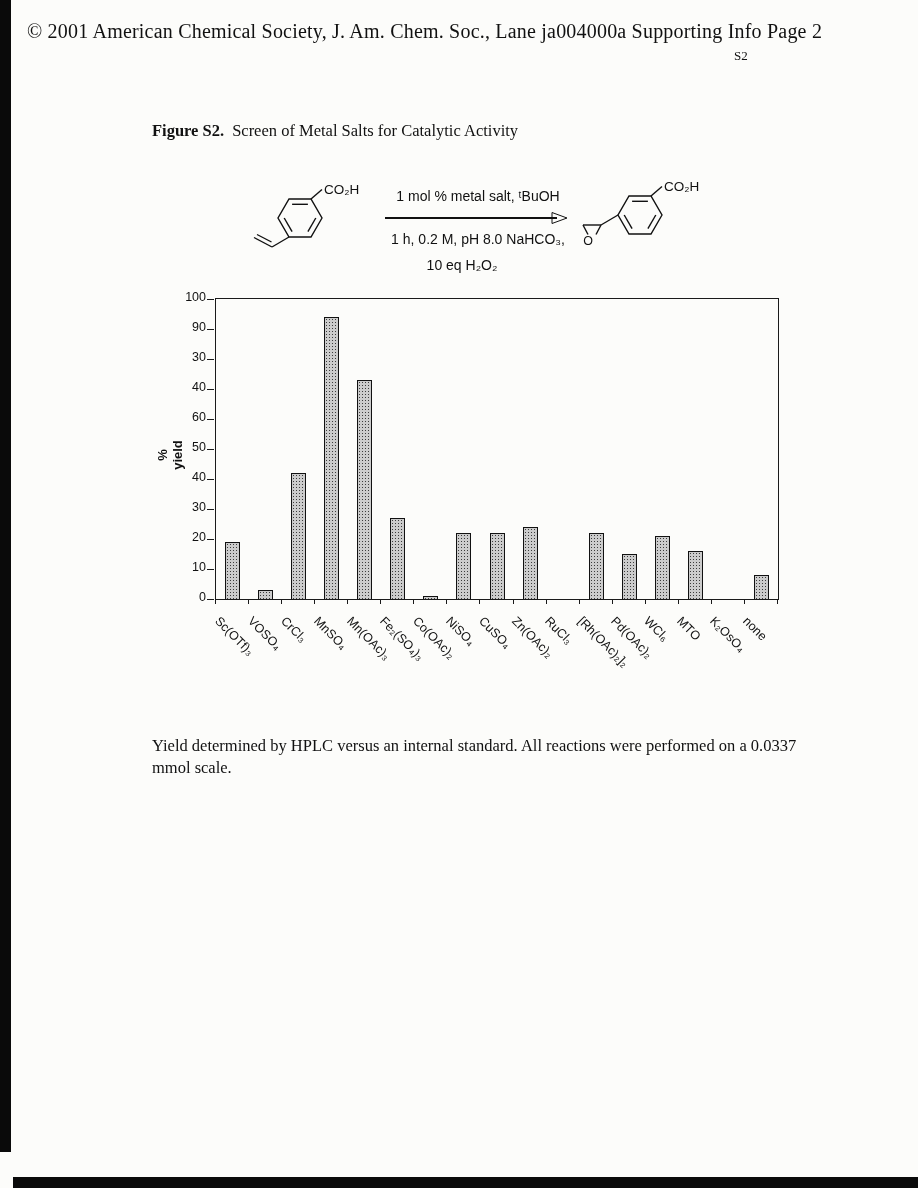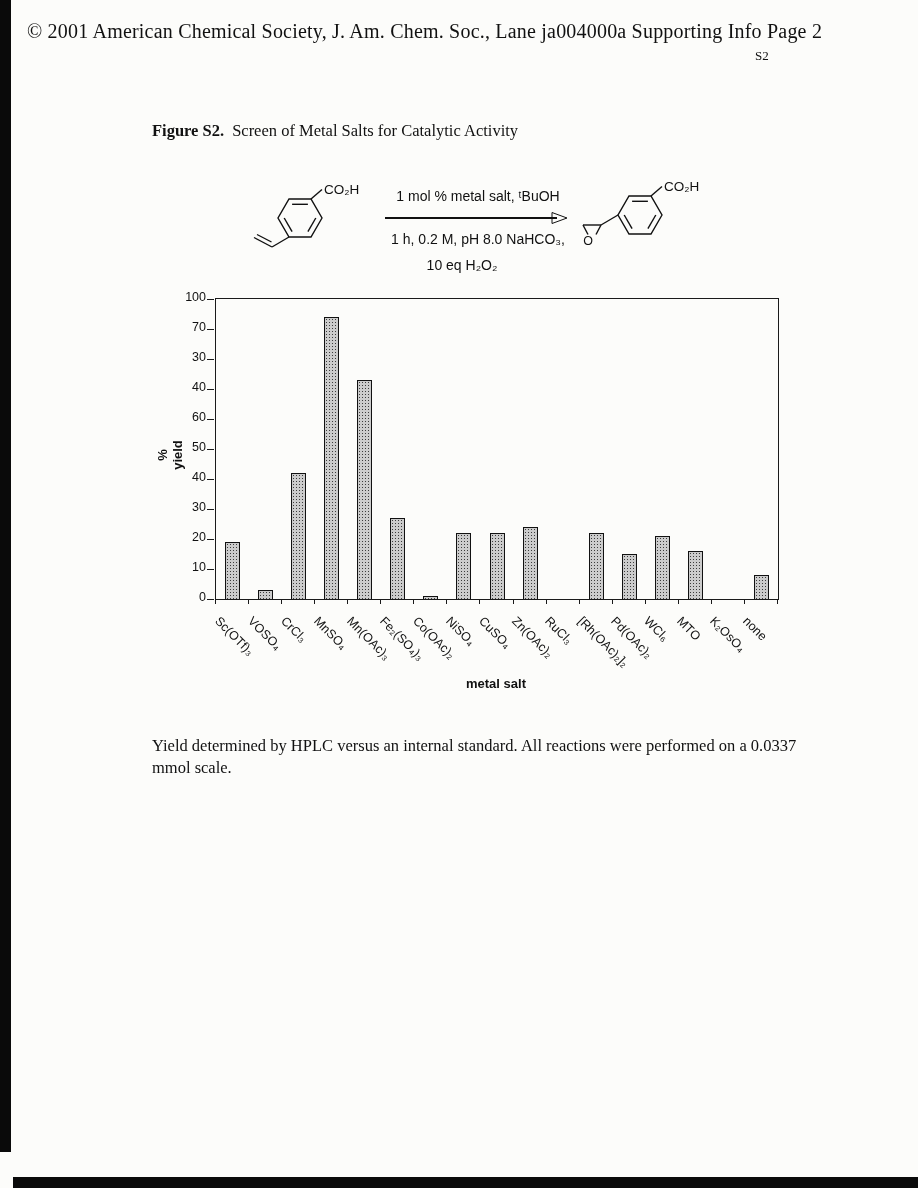--- a/index.html
+++ b/index.html
@@ -9,21 +9,21 @@
     background: #fcfcfa;
     font-family: "Liberation Serif", serif;
     color: #111;
     overflow: hidden;
   }
   
   .edge-left { position: absolute; left: 0; top: 0; width: 11px; height: 1152px; background: #0a0a0a; }
   .edge-bottom { position: absolute; left: 13px; top: 1177px; width: 905px; height: 11px; background: #0a0a0a; }
 
   #header { position: absolute; left: 27px; top: 20px; width: 870px; font-size: 20px; letter-spacing: 0.2px; }
-  #page-label { position: absolute; left: 755px; top: 48px; font-size: 13px; }
+  #page-label { position: absolute; left: 734px; top: 48px; font-size: 13px; }
 
   #figure-title { position: absolute; left: 152px; top: 121px; font-size: 16.5px; }
   #figure-title .fig-label { font-weight: bold; margin-right: 8px; }
 
   
   #scheme-svg { position: absolute; left: 230px; top: 168px; width: 470px; height: 125px; }
   .cond {
     position: absolute;
     font-family: "Liberation Sans", "DejaVu Sans", sans-serif;
     font-size: 14px; text-align: center; white-space: nowrap;
@@ -129,21 +129,21 @@
   <div id="y-axis-labels">
       <div class="ytick-label" style="top: 292px;">0</div>
       <div class="ytick-label" style="top: 262px;">10</div>
       <div class="ytick-label" style="top: 232px;">20</div>
       <div class="ytick-label" style="top: 202px;">30</div>
       <div class="ytick-label" style="top: 172px;">40</div>
       <div class="ytick-label" style="top: 142px;">50</div>
       <div class="ytick-label" style="top: 112px;">60</div>
       <div class="ytick-label" style="top: 82px;">40</div>
       <div class="ytick-label" style="top: 52px;">30</div>
-      <div class="ytick-label" style="top: 22px;">70</div>
+      <div class="ytick-label" style="top: 22px;">90</div>
       <div class="ytick-label" style="top: -8px;">100</div>
     </div>
   <div id="plot-area">
       <div class="ytick-mark" style="top: 299.5px;"></div>
       <div class="ytick-mark" style="top: 269.5px;"></div>
       <div class="ytick-mark" style="top: 239.5px;"></div>
       <div class="ytick-mark" style="top: 209.5px;"></div>
       <div class="ytick-mark" style="top: 179.5px;"></div>
       <div class="ytick-mark" style="top: 149.5px;"></div>
       <div class="ytick-mark" style="top: 119.5px;"></div>
@@ -199,16 +199,15 @@
       <div class="xtick-label" style="left: 271px;">CuSO₄</div>
       <div class="xtick-label" style="left: 304.059px;">Zn(OAc)₂</div>
       <div class="xtick-label" style="left: 337.118px;">RuCl₃</div>
       <div class="xtick-label" style="left: 370.176px;">[Rh(OAc)₂]₂</div>
       <div class="xtick-label" style="left: 403.235px;">Pd(OAc)₂</div>
       <div class="xtick-label" style="left: 436.294px;">WCl₆</div>
       <div class="xtick-label" style="left: 469.353px;">MTO</div>
       <div class="xtick-label" style="left: 502.412px;">K₂OsO₄</div>
       <div class="xtick-label" style="left: 535.471px;">none</div>
     </div>
-  <div id="x-axis-title">metal salt</div>
 </div>
 
 <div id="caption">Yield determined by HPLC versus an internal standard.  All reactions were performed on a 0.0337 mmol scale.</div>
 
 </body></html>

